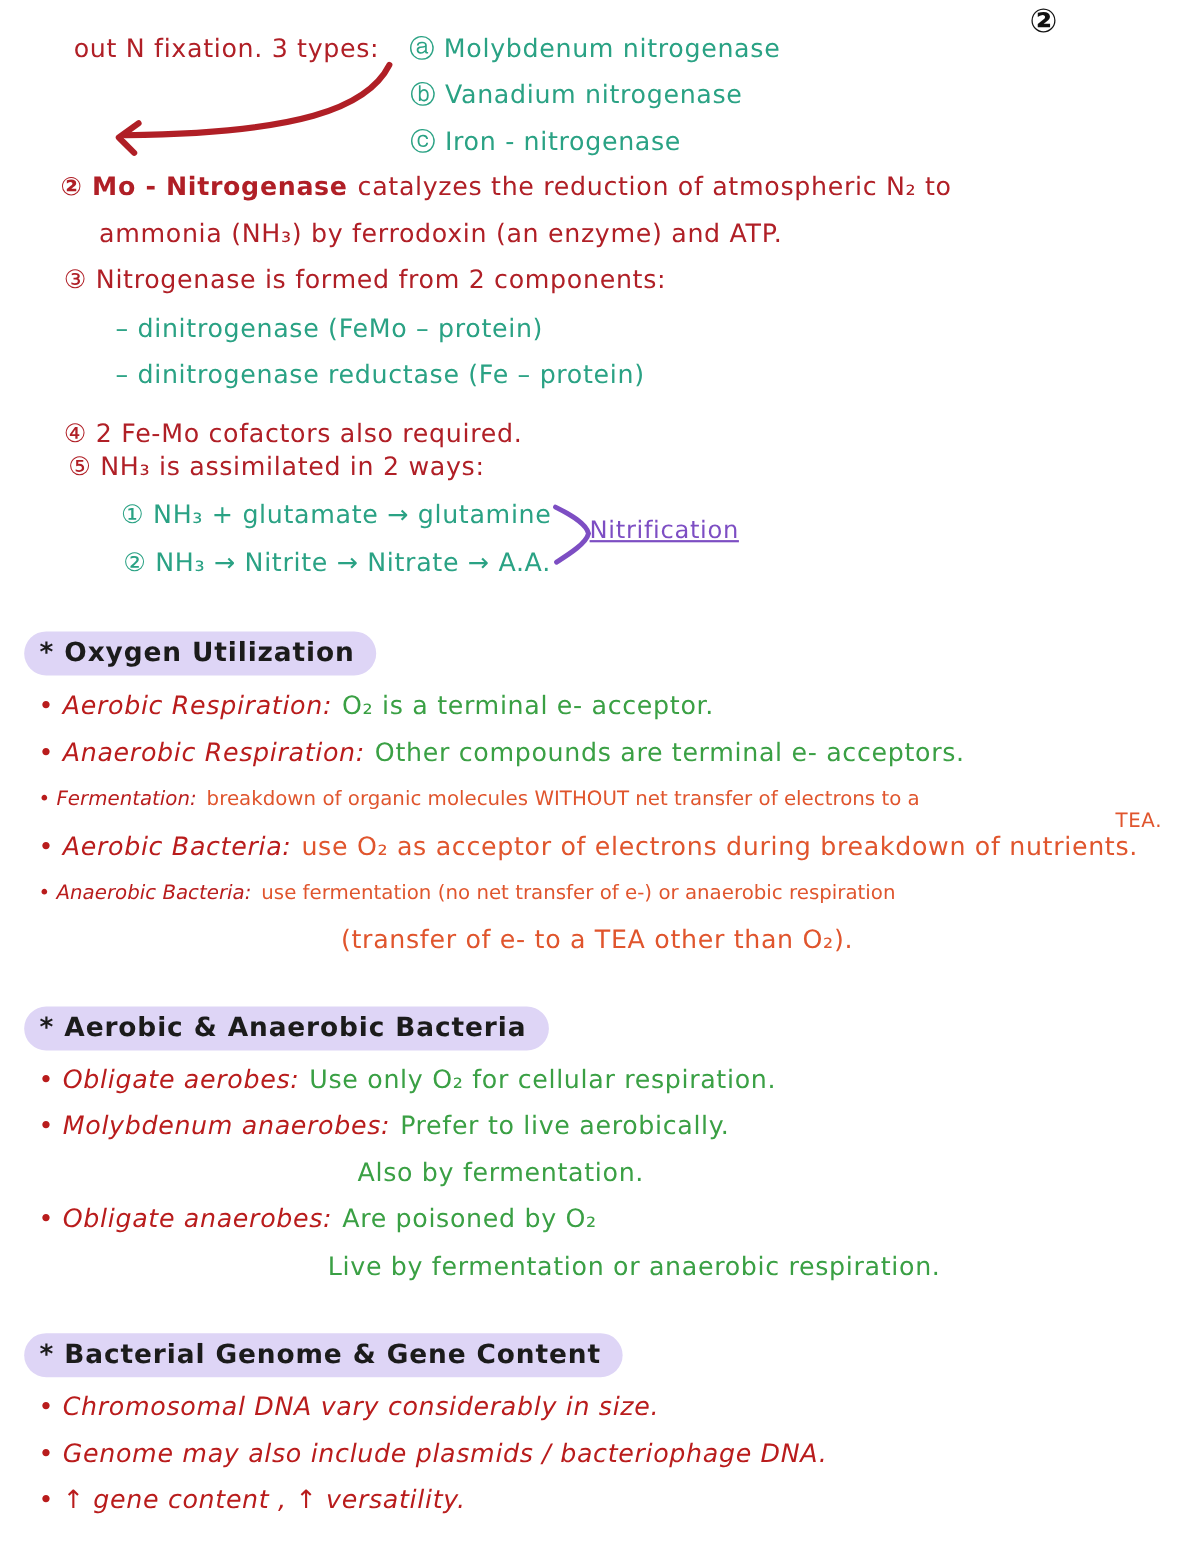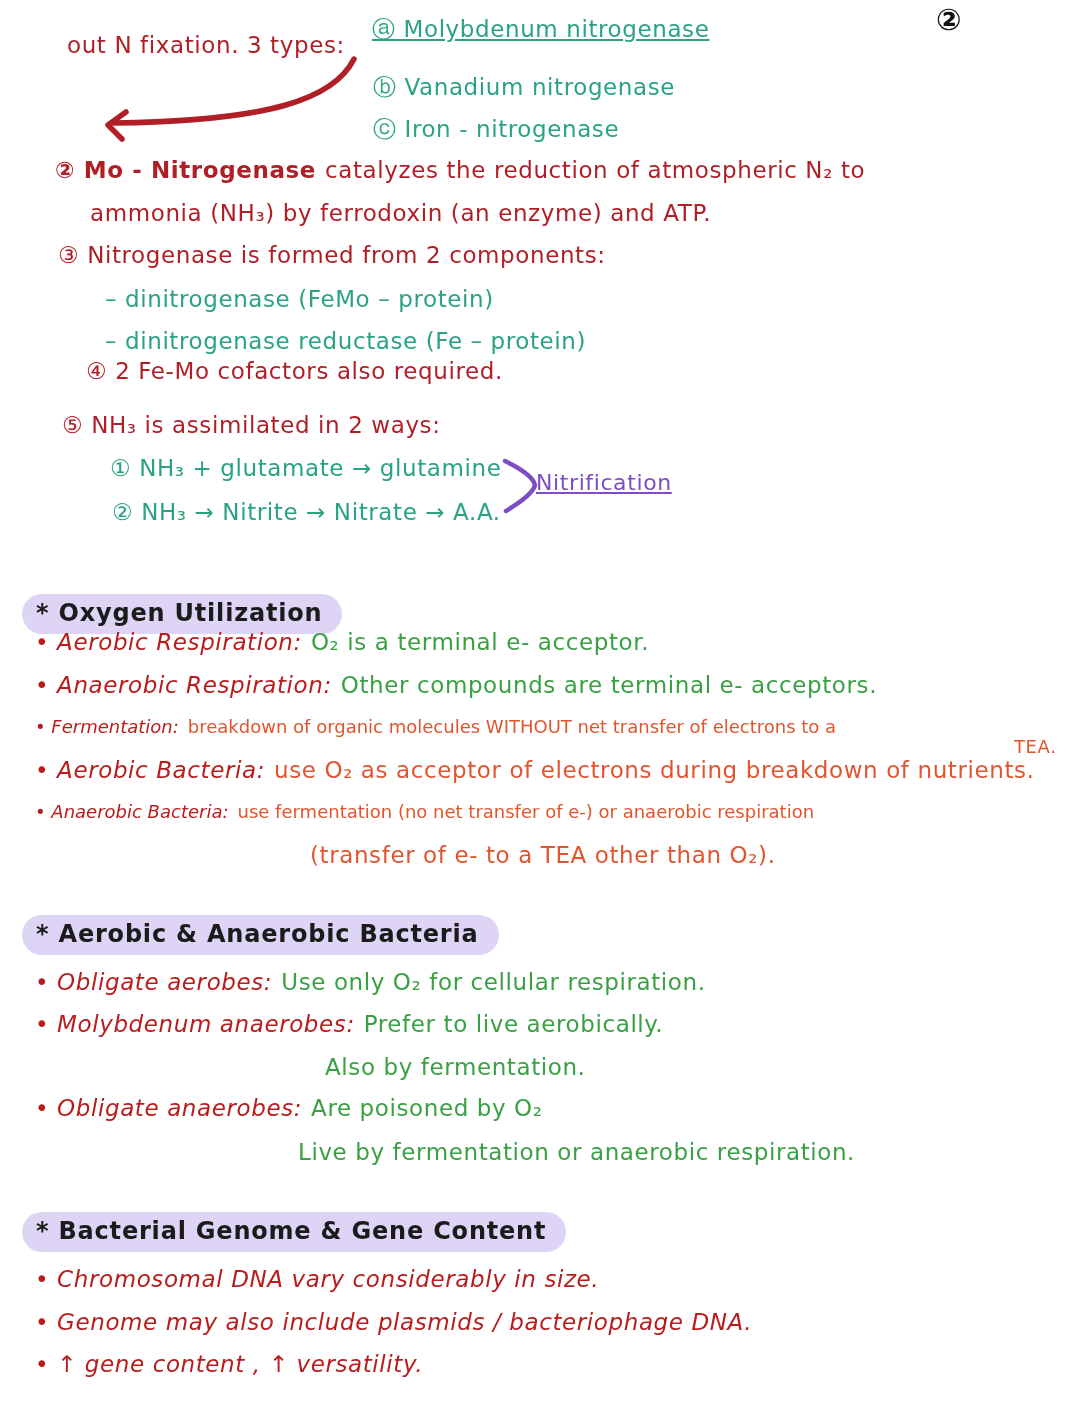--- a/index.html
+++ b/index.html
@@ -48,47 +48,47 @@
   svg{position:absolute;overflow:visible;}
 </style>
 </head>
 <body>
 
 <div id="canvas">
 
   <div class="pagenum">②</div>
 
   <div class="line red" style="left:67px;top:30px;">out N fixation. 3 types:</div>
-  <div class="line teal" style="left:372px;top:14px;text-decoration:underline;">ⓐ Molybdenum nitrogenase</div>
+  <div class="line teal" style="left:372px;top:30px;">ⓐ Molybdenum nitrogenase</div>
   <div class="line teal" style="left:373px;top:72px;">ⓑ Vanadium nitrogenase</div>
   <div class="line teal" style="left:373px;top:114px;">ⓒ Iron - nitrogenase</div>
 
   <svg style="left:92px;top:55px;" width="272" height="92" viewBox="0 0 272 92">
     <path d="M 262 4 C 242 44 178 66 22 68" fill="none" stroke="#b01f26" stroke-width="5.5" stroke-linecap="round"></path>
     <path d="M 16 70 L 34 57 M 16 70 L 30 84" fill="none" stroke="#b01f26" stroke-width="5.5" stroke-linecap="round"></path>
   </svg>
 
   <div class="line red" style="left:55px;top:155px;">
     <span class="lead">② Mo - Nitrogenase</span><span class="rest">catalyzes the reduction of atmospheric N₂ to</span>
   </div>
   <div class="line red" style="left:90px;top:198px;">ammonia (NH₃) by ferrodoxin (an enzyme) and ATP.</div>
   <div class="line red" style="left:58px;top:240px;">③ Nitrogenase is formed from 2 components:</div>
   <div class="line teal" style="left:105px;top:284px;">– dinitrogenase (FeMo – protein)</div>
   <div class="line teal" style="left:105px;top:326px;">– dinitrogenase reductase (Fe – protein)</div>
-  <div class="line red" style="left:58px;top:356px;margin-left:28px;">④ 2 Fe-Mo cofactors also required.</div>
+  <div class="line red" style="left:58px;top:380px;">④ 2 Fe-Mo cofactors also required.</div>
   <div class="line red" style="left:62px;top:410px;">⑤ NH₃ is assimilated in 2 ways:</div>
   <div class="line teal" style="left:110px;top:453px;">① NH₃ + glutamate → glutamine</div>
   <div class="line teal" style="left:112px;top:497px;">② NH₃ → Nitrite → Nitrate → A.A.</div>
 
   <svg style="left:503px;top:458px;" width="36" height="56" viewBox="0 0 36 56">
     <path d="M 2 3 C 16 10 30 18 32 27 C 30 36 14 46 3 53" fill="none" stroke="#7d4ec3" stroke-width="4.5" stroke-linecap="round"></path>
   </svg>
   <div class="line purple" style="left:536px;top:468px;font-size:22px;text-decoration:underline;">Nitrification</div>
 
-  <div class="pill" style="left:22px;top:574px;margin-top:20px;">* Oxygen Utilization</div>
+  <div class="pill" style="left:22px;top:574px;">* Oxygen Utilization</div>
 
   <div class="line" style="left:35px;top:627px;">
     <span class="blue">• Aerobic Respiration:</span><span class="rest green">O₂ is a terminal e- acceptor.</span>
   </div>
   <div class="line" style="left:35px;top:670px;">
     <span class="blue">• Anaerobic Respiration:</span><span class="rest green">Other compounds are terminal e- acceptors.</span>
   </div>
   <div class="line tight" style="left:35px;top:712px;">
     <span class="blue">• Fermentation:</span><span class="rest orange">breakdown of organic molecules WITHOUT net transfer of electrons to a</span>
   </div>

